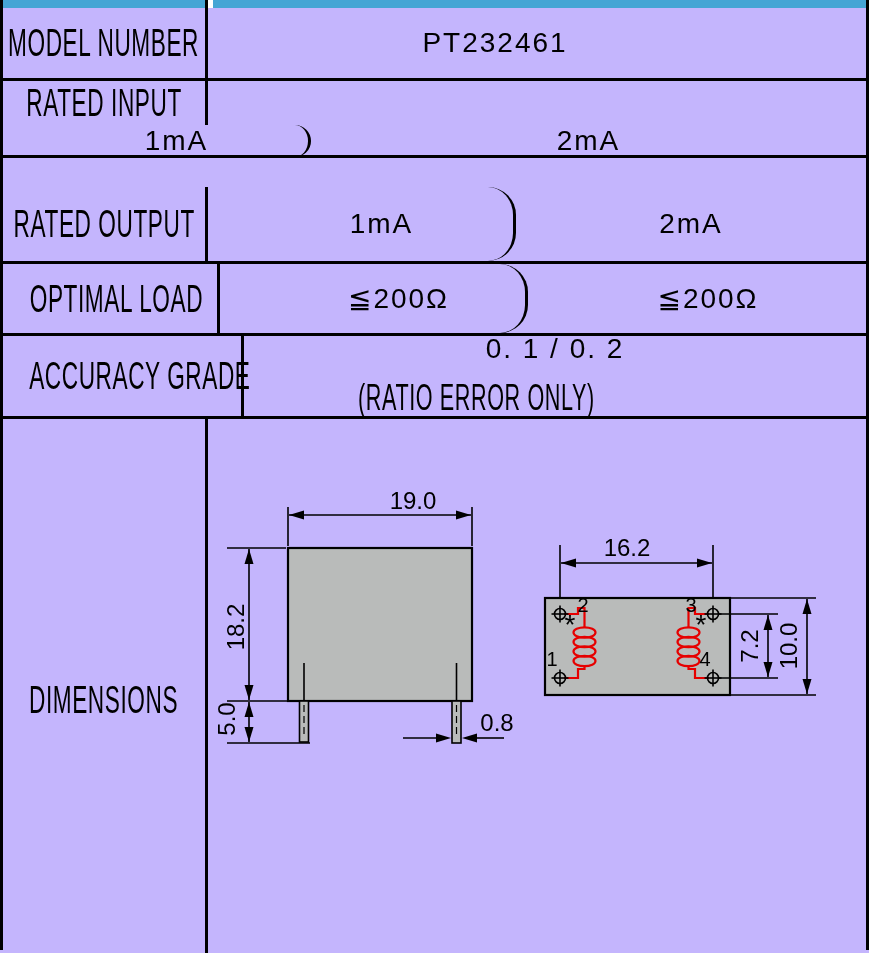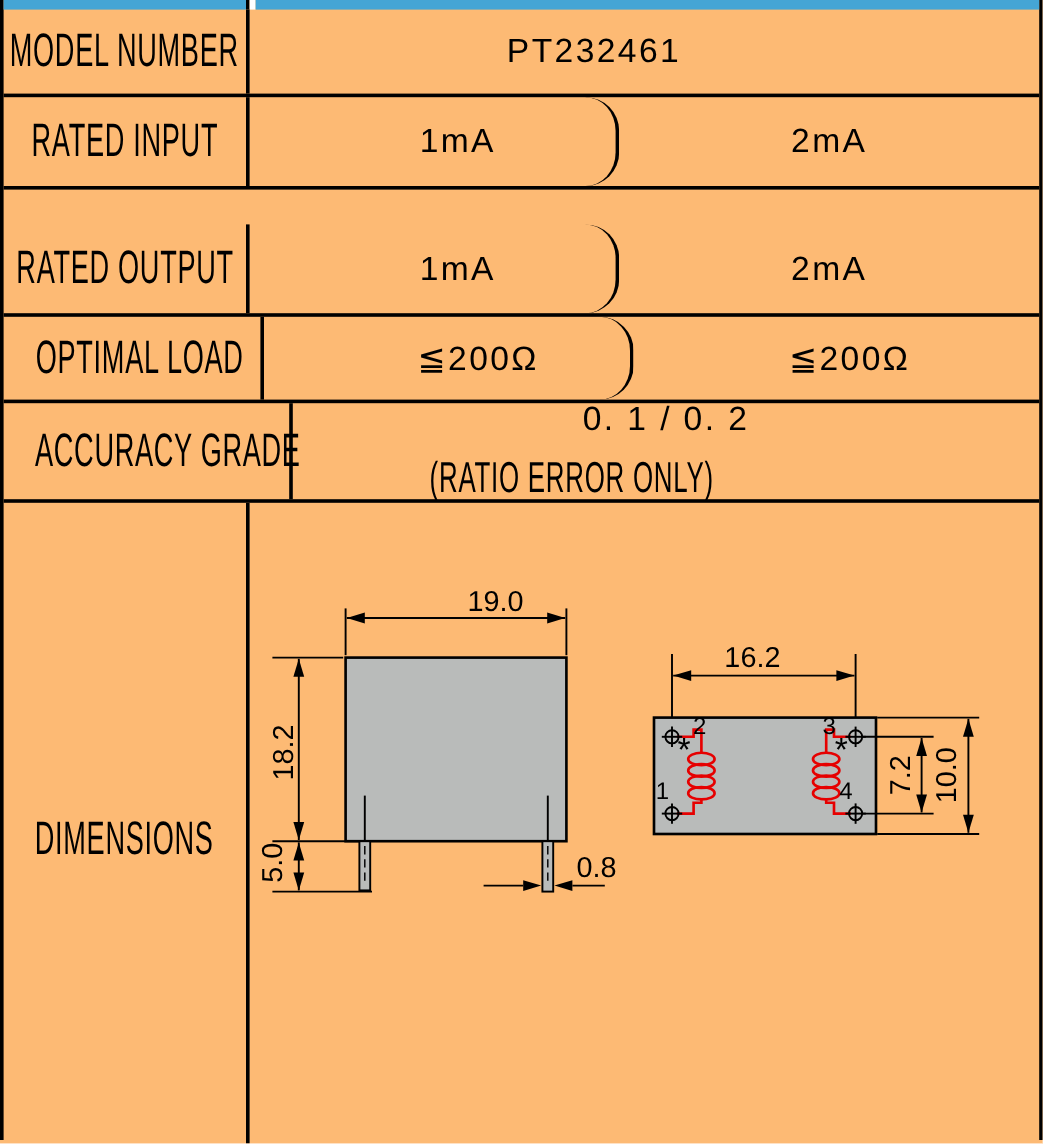--- a/index.html
+++ b/index.html
@@ -1,20 +1,20 @@
 <!DOCTYPE html>
 <html><head>
 <meta charset="utf-8">
 <style>
   html,body{margin:0;padding:0;background:#fff;}
   *{box-sizing:border-box;}
   #sheet{
     position:relative;
     width:869px;height:953px;
-    background:#fdba74;
+    background:#c4b5fd;
     font-family:"Liberation Sans",sans-serif;
     color:#000;
     overflow:hidden;
   }
   #tbl{
     position:absolute;left:0;top:0;
     width:869px;height:950px;
     border-left:3px solid #000;
     border-right:3px solid #000;
   }
@@ -44,21 +44,21 @@
   .note{
     font-size:36px;letter-spacing:1px;white-space:nowrap;
     transform:scaleX(0.60);transform-origin:left center;
     font-weight:400;
   }
   #r1 .vspan{padding-right:84px;}
   #r2 .vcell1,#r3 .vcell1{padding-left:42px;}
   #r4 .vcell1{padding-left:52px;}
   #r4 .vcell2{padding-left:22px;}
   #r1{height:73px;}
-  #r2{height:77px;}
+  #r2{height:77px;flex-direction:column;}
   #r3{height:77px;margin-top:29px;}
   #r4{height:72px;padding-left:12px;}
   #r5{height:83px;padding-left:36px;}
   #r6{height:564px;}
   #r5 .value-area{gap:12px;align-items:center;justify-content:center;display:flex;flex-direction:column;}
   #drawing-overlay{
     position:absolute;left:0;top:0;width:869px;height:953px;
     pointer-events:none;
   }
   .dimtxt{font-family:"Liberation Sans",sans-serif;font-size:24px;fill:#000;}

